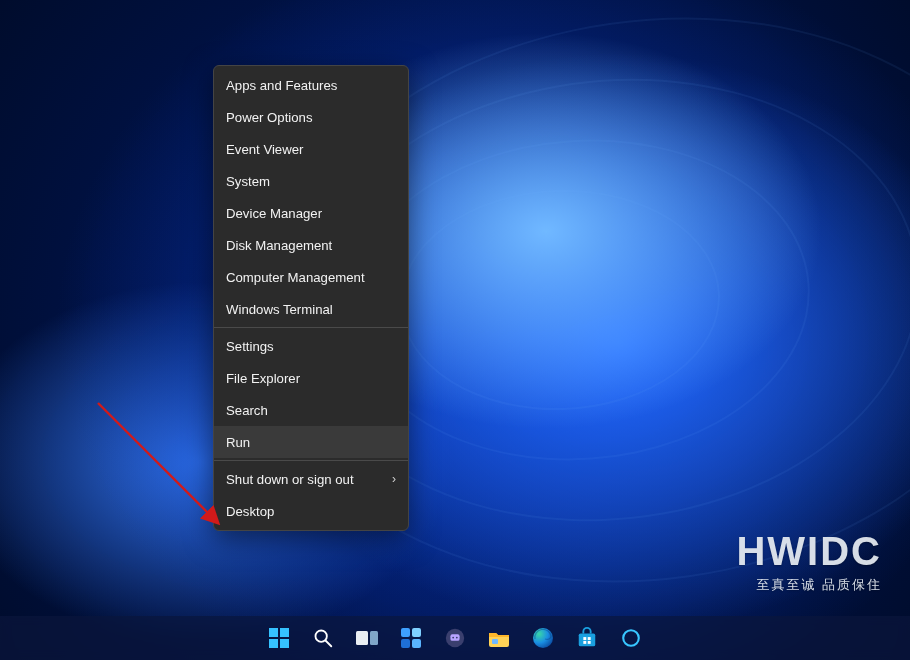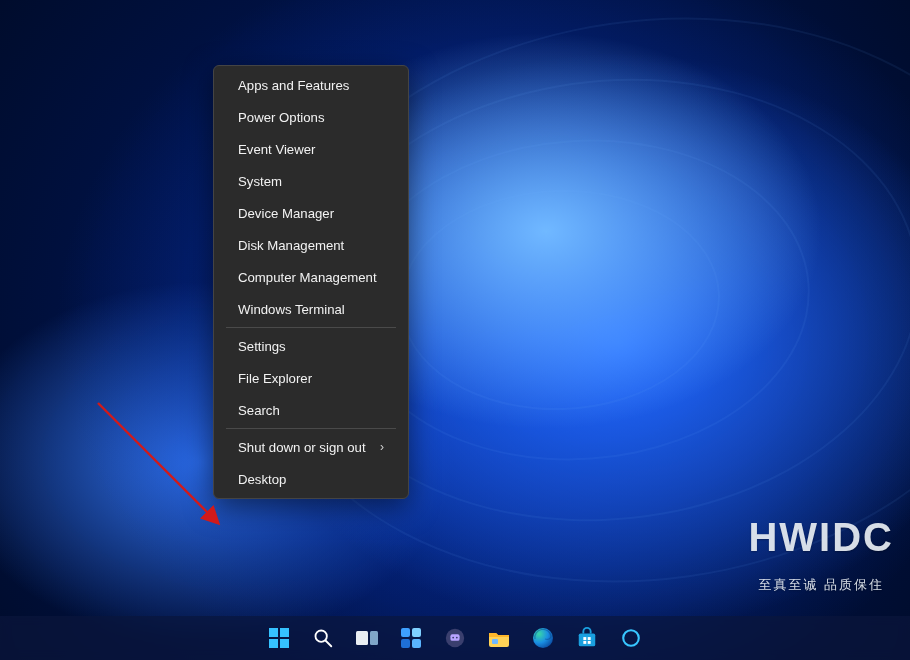--- a/index.html
+++ b/index.html
@@ -22,44 +22,44 @@
     .ring.r1{ width:780px;height:560px; left:260px; top:20px; transform:rotate(-8deg);}
     .ring.r2{ width:620px;height:440px; left:300px; top:80px; transform:rotate(-6deg);}
     .ring.r3{ width:460px;height:320px; left:350px; top:140px; transform:rotate(-4deg);}
     .ring.r4{ width:320px;height:220px; left:400px; top:190px; transform:rotate(-2deg);}
 
     
     .context-menu {
       position: absolute; left: 213px; top: 65px; width: 196px;
       background: #2b2b2b; color: #ffffff;
       border: 1px solid #444; border-radius: 6px;
-      padding: 3px 12px;
+      padding: 3px 0;
       font-size: 13.2px; font-weight: 400;
       box-shadow: 0 8px 28px rgba(0,0,0,0.5);
     }
     .menu-item {
       display: flex; align-items: center; justify-content: space-between;
       padding: 0 12px; height: 32px; cursor: default;
       color: #f2f2f2;
     }
     .menu-item.highlight { background: #3a3a3a; }
     .menu-sep { height: 1px; background: #4a4a4a; margin: 2px 0; }
     .chevron { font-size: 12px; color: #cfcfcf; }
 
     
     .arrow-svg { position: absolute; left: 90px; top: 395px; pointer-events: none; }
 
     
     .watermark {
-      position: absolute; right: 16px; bottom: 66px; text-align: center; color: #e9eef3;
+      position: absolute; right: 28px; bottom: 66px; text-align: right; color: #e9eef3;
       text-shadow: 0 1px 2px rgba(0,0,0,0.3);
       opacity: .92;
     }
     .watermark .big { font-size: 40px; font-weight: 700; letter-spacing: 2px; }
-    .watermark .small { font-size: 13px; letter-spacing: 2px; margin-top: 16px; }
+    .watermark .small { font-size: 13px; letter-spacing: 2px; margin-top: 2px; }
 
     
     .taskbar {
       position: absolute; left: 0; right: 0; bottom: 0; height: 44px;
       background: rgba(10,22,60,0.68);
       backdrop-filter: blur(6px);
       display: flex; align-items: center; justify-content: center; gap: 14px;
     }
     .tb-item {
       width: 30px; height: 30px; display:flex; align-items:center; justify-content:center;
@@ -106,20 +106,23 @@
   <div class="menu-sep"></div>
 
   <div class="menu-item">
       <span>Settings</span>
     </div>
   <div class="menu-item">
       <span>File Explorer</span>
     </div>
   <div class="menu-item">
       <span>Search</span>
+    </div>
+  <div class="menu-item highlight">
+      <span>Run</span>
     </div>
   <div class="menu-sep"></div>
 
   <div class="menu-item">
     <span>Shut down or sign out</span>
     <span class="chevron">›</span>
   </div>
   <div class="menu-item">
       <span>Desktop</span>
     </div>

